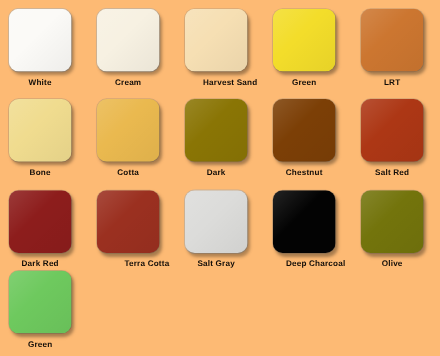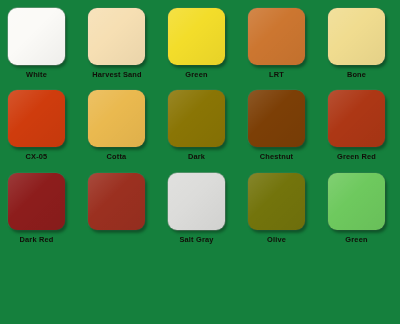--- a/index.html
+++ b/index.html
@@ -12,21 +12,21 @@
     width: 400px;
     height: 324px;
     overflow: hidden;
     font-family: "Liberation Sans", sans-serif;
     -webkit-font-smoothing: antialiased;
   }
   #palette-chart {
     position: relative;
     width: 400px;
     height: 324px;
-    background: #15803d;
+    background: #fdba74;
     box-sizing: border-box;
   }
   .swatch-grid {
     display: grid;
     grid-template-columns: repeat(5, 80px);
     grid-template-rows: 82px 83px 73px 76px;
     padding: 8px 0 0 8px;
     box-sizing: border-box;
     width: 400px;
     height: 324px;
@@ -63,81 +63,87 @@
     font-weight: bold;
     color: #120d08;
     letter-spacing: 0.18px;
     line-height: 9px;
     white-space: nowrap;
   }
   
   .swatch-label.wide {
     width: 74px;
     margin-left: -8px;
+    text-align: right;
   }
 </style>
 </head>
 <body>
 
 <div id="palette-chart">
   <div class="swatch-grid">
 
     <div class="swatch-cell">
       <div class="swatch-chip light-chip" style="background-color:#fbfaf7;"></div>
       <div class="swatch-label">White</div>
+    </div>
+    <div class="swatch-cell">
+      <div class="swatch-chip light-chip" style="background-color:#f7f1e2;"></div>
+      <div class="swatch-label">Cream</div>
     </div>
     <div class="swatch-cell">
       <div class="swatch-chip" style="background-color:#f6dfb3;"></div>
       <div class="swatch-label wide">Harvest Sand</div>
     </div>
     <div class="swatch-cell">
       <div class="swatch-chip" style="background-color:#f3dd2a;"></div>
       <div class="swatch-label">Green</div>
     </div>
 
     <div class="swatch-cell">
       <div class="swatch-chip" style="background-color:#cc7630;"></div>
       <div class="swatch-label">LRT</div>
     </div>
     <div class="swatch-cell">
       <div class="swatch-chip" style="background-color:#f0dc8f;"></div>
       <div class="swatch-label">Bone</div>
     </div>
     <div class="swatch-cell">
-      <div class="swatch-chip" style="background-color:#cf3c0d;"></div>
-      <div class="swatch-label">CX-05</div>
-    </div>
-    <div class="swatch-cell">
       <div class="swatch-chip" style="background-color:#eab94f;"></div>
       <div class="swatch-label">Cotta</div>
     </div>
     <div class="swatch-cell">
       <div class="swatch-chip" style="background-color:#8a7505;"></div>
       <div class="swatch-label">Dark</div>
     </div>
 
     <div class="swatch-cell">
       <div class="swatch-chip" style="background-color:#7c3f06;"></div>
       <div class="swatch-label">Chestnut</div>
     </div>
     <div class="swatch-cell">
       <div class="swatch-chip" style="background-color:#ad3715;"></div>
-      <div class="swatch-label">Green Red</div>
+      <div class="swatch-label">Salt Red</div>
     </div>
     <div class="swatch-cell">
       <div class="swatch-chip" style="background-color:#8d1d1c;"></div>
       <div class="swatch-label">Dark Red</div>
     </div>
     <div class="swatch-cell">
       <div class="swatch-chip" style="background-color:#9b3020;"></div>
+      <div class="swatch-label wide">Terra Cotta</div>
     </div>
 
     <div class="swatch-cell">
       <div class="swatch-chip light-chip" style="background-color:#dcdcda;"></div>
       <div class="swatch-label">Salt Gray</div>
+    </div>
+    <div class="swatch-cell">
+      <div class="swatch-chip" style="background-color:#030303;"></div>
+      <div class="swatch-label wide">Deep Charcoal</div>
     </div>
     <div class="swatch-cell">
       <div class="swatch-chip" style="background-color:#73740c;"></div>
       <div class="swatch-label">Olive</div>
     </div>
     <div class="swatch-cell">
       <div class="swatch-chip" style="background-color:#6ec95e;"></div>
       <div class="swatch-label">Green</div>
     </div>
 

